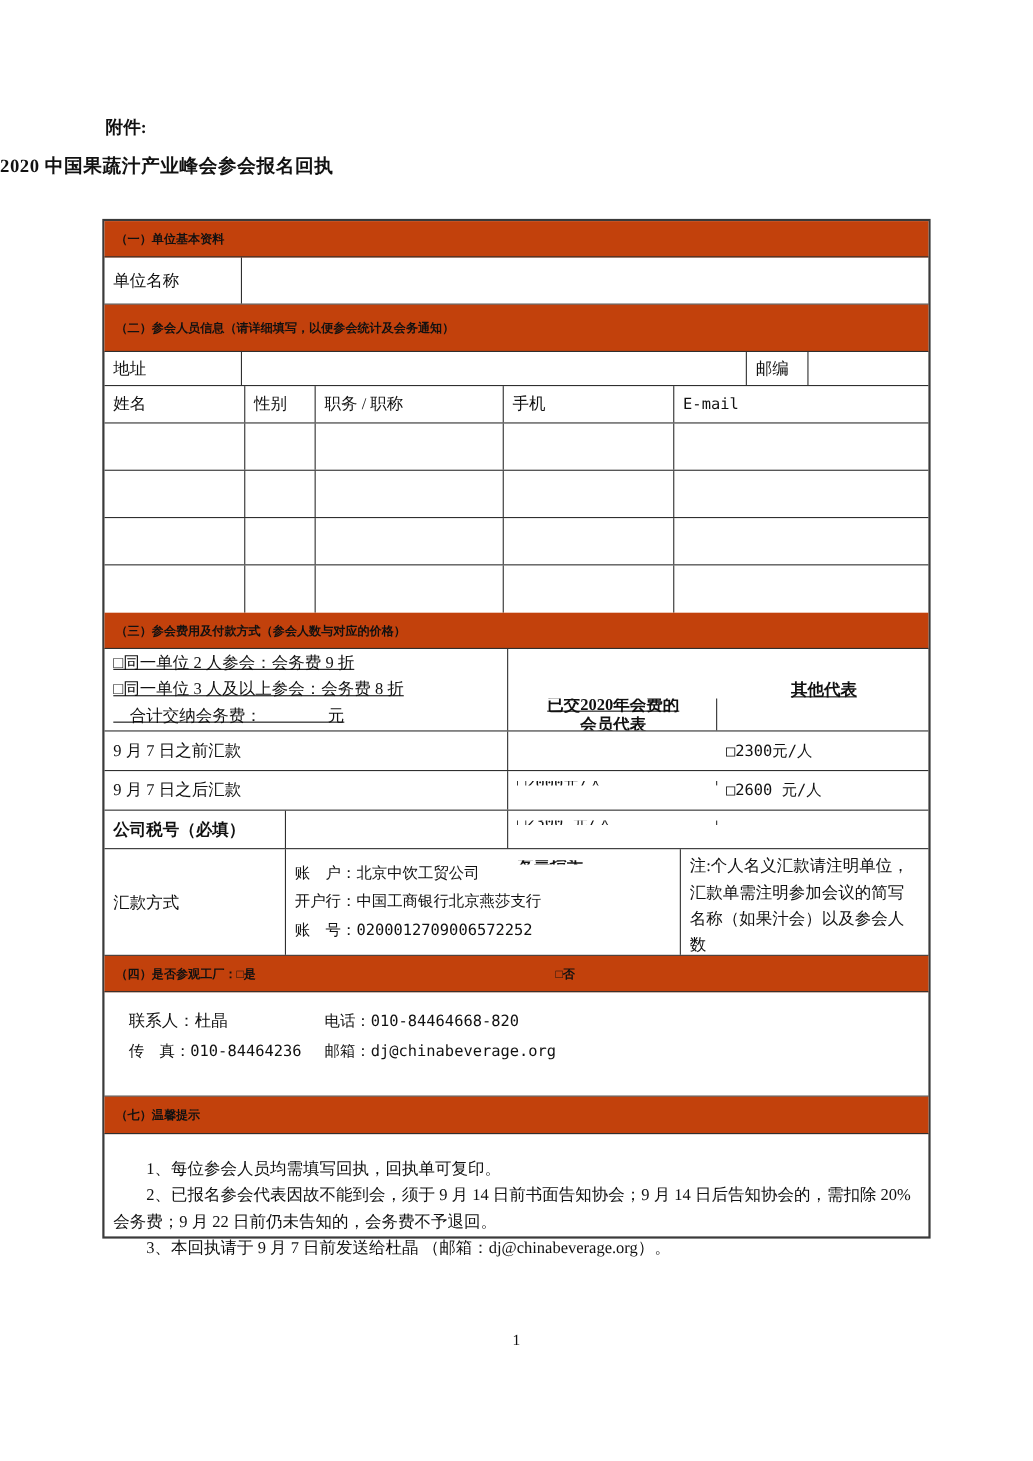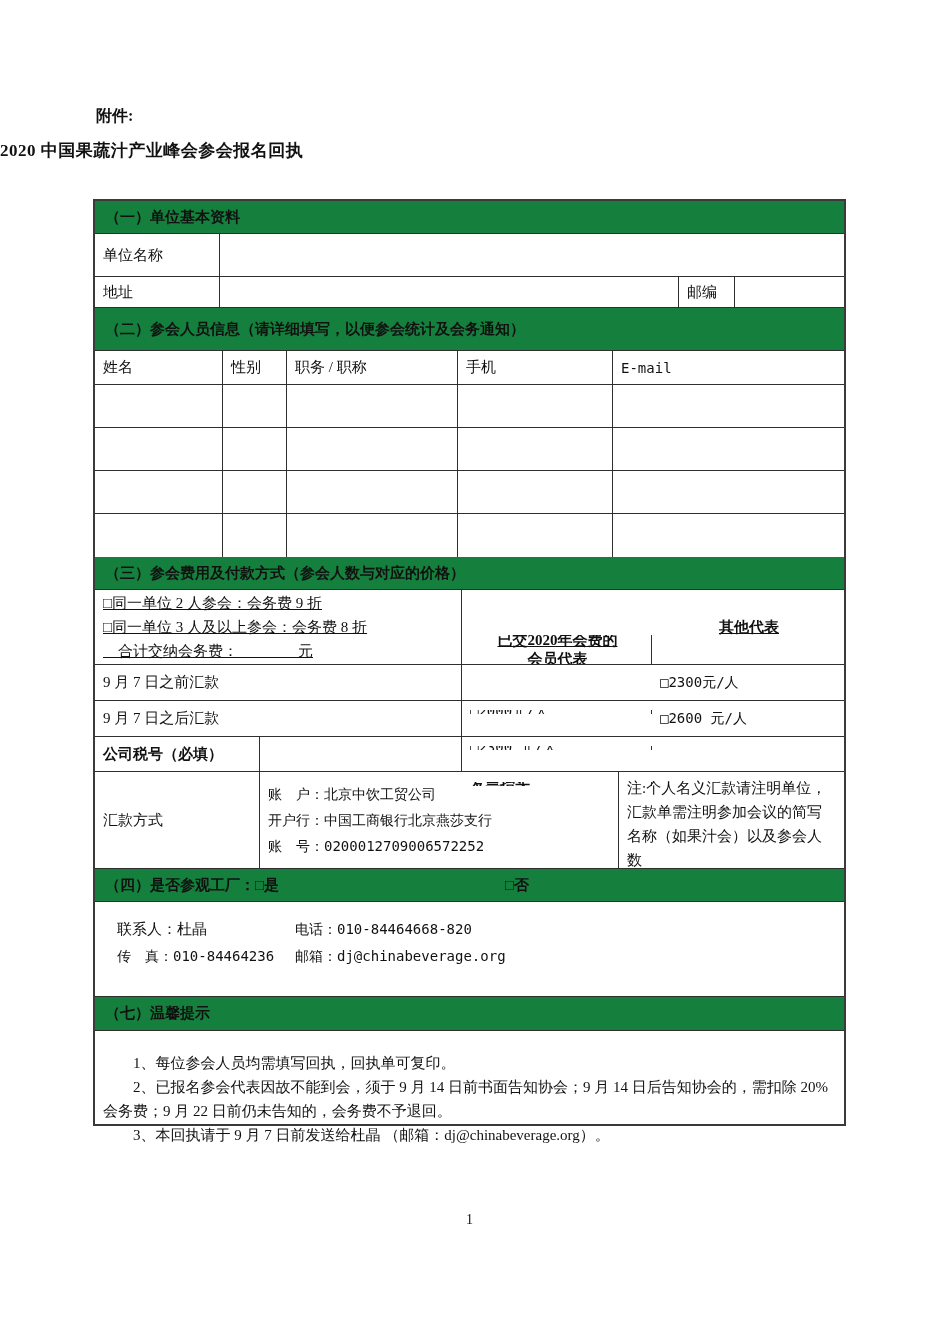--- a/index.html
+++ b/index.html
@@ -39,23 +39,23 @@
     font-size: 15px;
   }
   .row {
     display: flex;
     align-items: stretch;
     border-bottom: 1px solid #2f2f2f;
     position: relative;
   }
   .row:last-child { border-bottom: none; }
   .sec {
-    background: #15803d;
+    background: #c2410c;
     font-weight: bold;
-    font-size: 15px;
+    font-size: 11px;
     align-items: center;
     padding: 0 0 0 10px;
   }
   .cell {
     border-right: 1px solid #2f2f2f;
     display: flex;
     align-items: center;
     padding: 2px 6px 2px 8px;
     overflow: hidden;
   }
@@ -122,28 +122,28 @@
   <div class="attachment">附件:</div>
   <div class="doc-title">2020 中国果蔬汁产业峰会参会报名回执</div>
 
   <div class="form">
 
     <div class="row sec h33">（一）单位基本资料</div>
     <div class="row h32">
       <div class="cell w125">单位名称</div>
       <div class="cell grow"></div>
     </div>
+    <div class="row sec h32">（二）参会人员信息（请详细填写，以便参会统计及会务通知）</div>
+
     <div class="row h31">
       <div class="cell w125">地址</div>
       <div class="cell w459"></div>
       <div class="cell w56">邮编</div>
       <div class="cell grow"></div>
     </div>
-
-    <div class="row sec h32">（二）参会人员信息（请详细填写，以便参会统计及会务通知）</div>
     <div class="row h34">
       <div class="cell w128">姓名</div>
       <div class="cell w64">性别</div>
       <div class="cell w171">职务 / 职称</div>
       <div class="cell w155">手机</div>
       <div class="cell grow mono">E-mail</div>
     </div>
     <div id="participant-rows">
         <div class="row h32">
           <div class="cell w128"></div>

